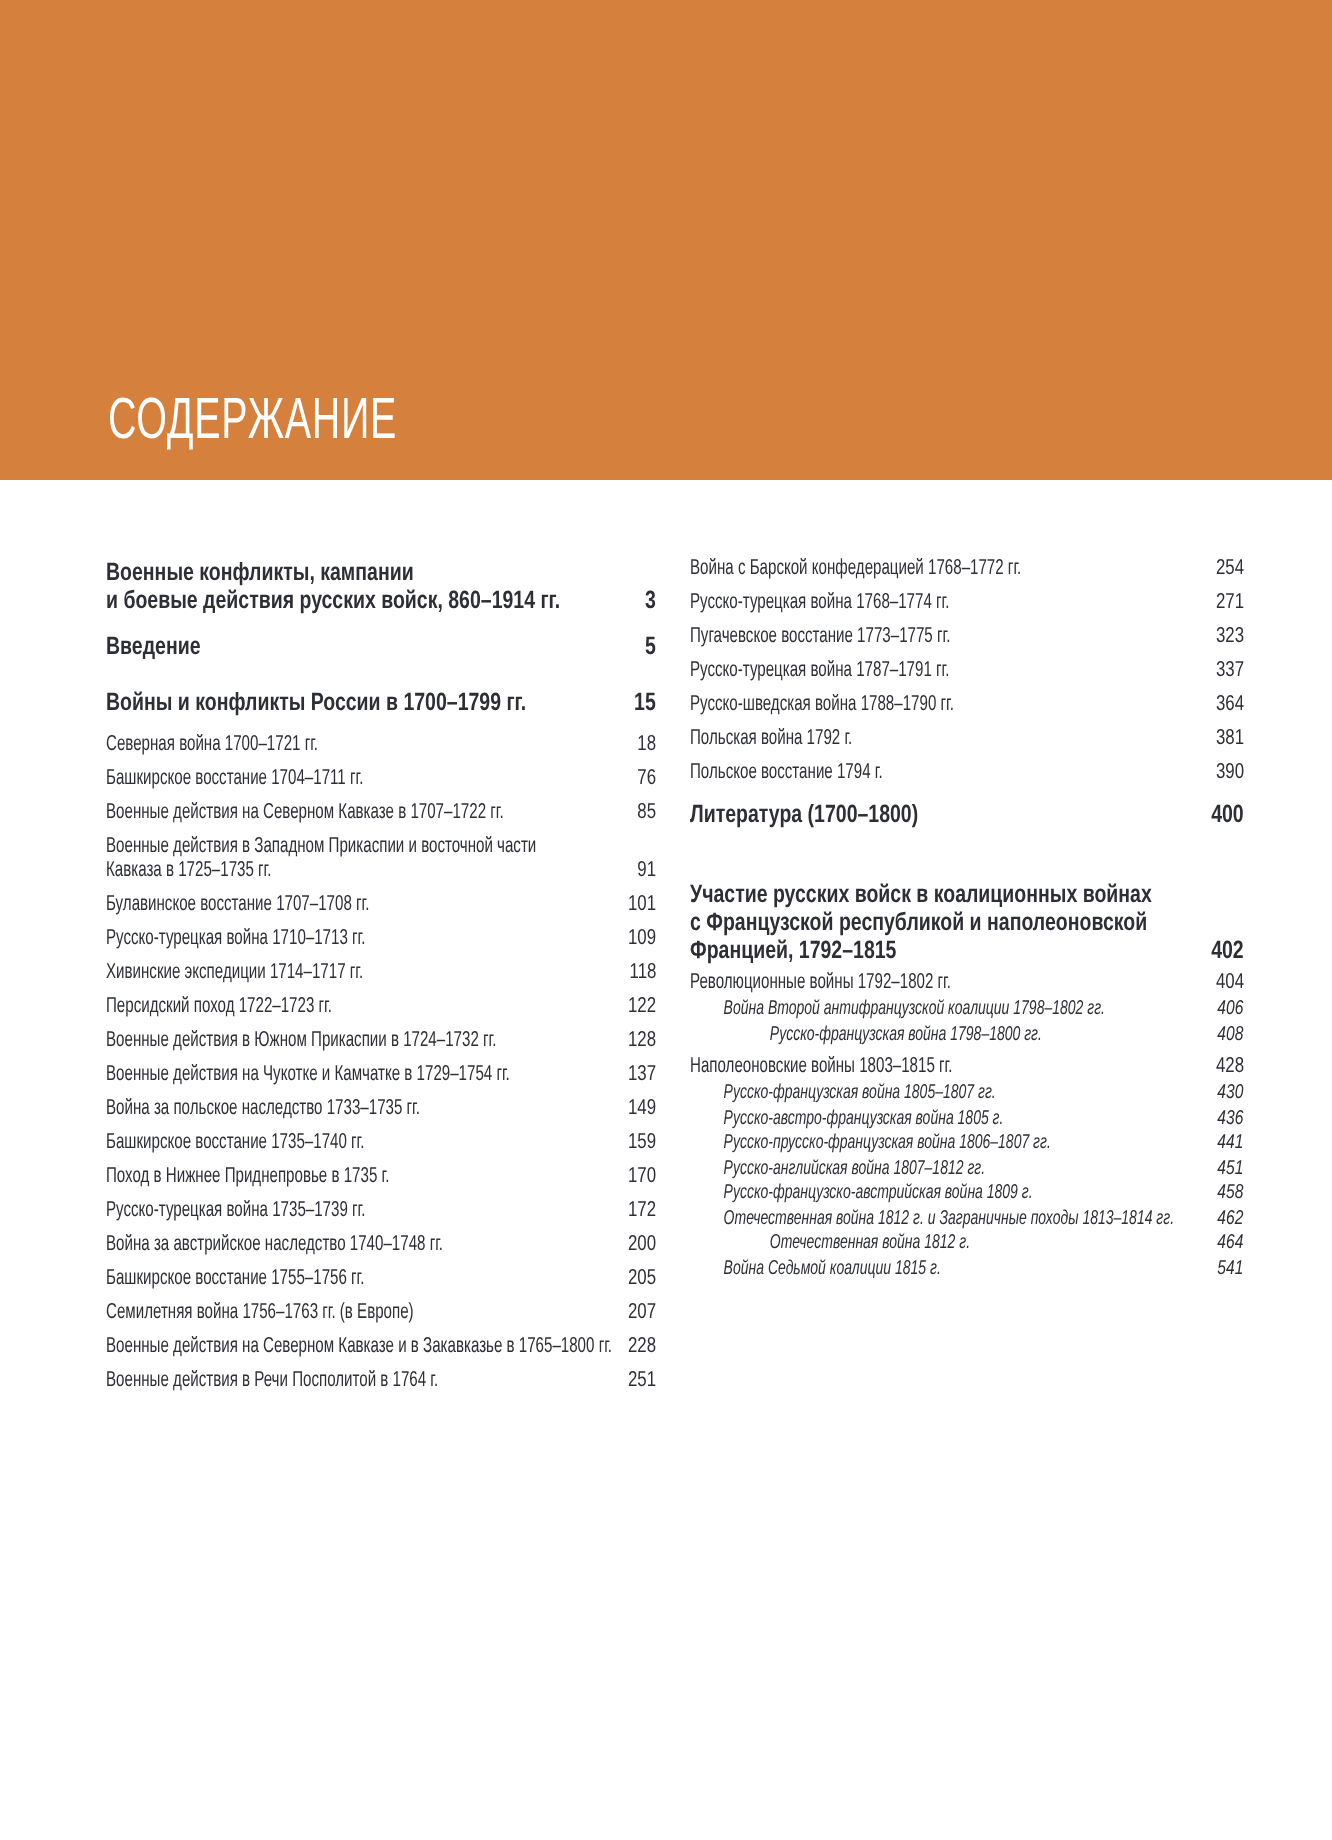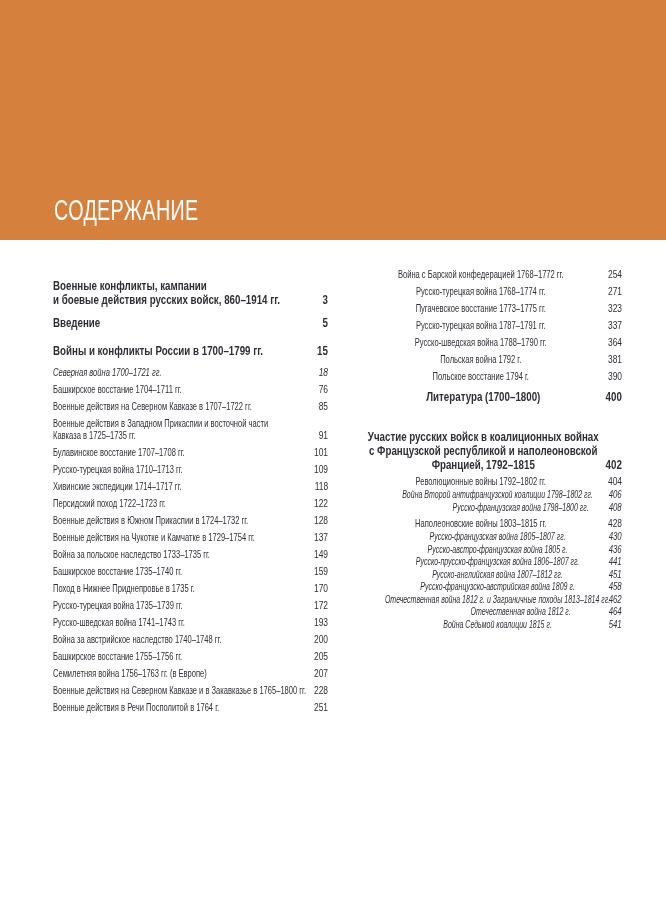--- a/index.html
+++ b/index.html
@@ -18,21 +18,21 @@
   }
   .header-title{
     position:absolute;left:54px;top:194px;
     font-size:29px;line-height:32px;
     font-weight:400;color:#ffffff;
     transform:scaleX(.68);transform-origin:0 0;
     letter-spacing:.5px;white-space:nowrap;
   }
   .toc-col{position:absolute;}
   .toc-col-left{left:53px;top:279px;width:275px;}
-  .toc-col-right{left:345px;top:268px;width:277px;text-align:center;}
+  .toc-col-right{left:345px;top:278px;width:277px;}
   .row{position:relative;}
   .row .label{
     display:inline-block;
     white-space:pre-line;
     transform:scaleX(.70);transform-origin:0 0;
     width:140%;
   }
   .row .page{
     position:absolute;right:0;bottom:0;
     transform:scaleX(.78);transform-origin:100% 0;
@@ -40,21 +40,21 @@
   }
   .t-heading{font-weight:700;font-size:12.5px;line-height:14px;margin-top:13px;}
   .t-heading .label{transform:scaleX(.78);width:128%;}
   .t-entry{font-size:10.8px;line-height:12.2px;margin-top:4.8px;}
   .t-sub1,.t-sub2{font-size:10px;line-height:9.7px;margin-top:2.8px;font-style:italic;}
   .t-sub1 .label{padding-left:24px;}
   .t-sub2 .label{padding-left:57px;}
   .toc-col .row:first-child{margin-top:0;}
   .toc-col-left .row:nth-child(2){margin-top:9px;}
   .toc-col-left .row:nth-child(3){margin-top:14px;}
-  .toc-col-left .row:nth-child(4){margin-top:8px;font-style:italic;}
+  .toc-col-left .row:nth-child(4){margin-top:8px;}
   .toc-col-right .row:nth-child(8){margin-top:8px;}
   .toc-col-right .row:nth-child(9){margin-top:26px;}
   .toc-col-right .row:nth-child(10){margin-top:3px;}
   .toc-col-right .row:nth-child(13){margin-top:5px;}
 </style>
 </head>
 <body style="background: rgb(255, 255, 255); color: rgb(46, 47, 54);">
 
 <div class="header-band" style="background: rgb(214, 128, 62); text-align: center;">
   <div class="header-title" style="color: rgb(255, 255, 255);">СОДЕРЖАНИЕ</div>
@@ -73,21 +73,20 @@
     <div class="row t-entry"><span class="label">Булавинское восстание 1707–1708 гг.</span><span class="page">101</span></div>
     <div class="row t-entry"><span class="label">Русско-турецкая война 1710–1713 гг.</span><span class="page">109</span></div>
     <div class="row t-entry"><span class="label">Хивинские экспедиции 1714–1717 гг.</span><span class="page">118</span></div>
     <div class="row t-entry"><span class="label">Персидский поход 1722–1723 гг.</span><span class="page">122</span></div>
     <div class="row t-entry"><span class="label">Военные действия в Южном Прикаспии в 1724–1732 гг.</span><span class="page">128</span></div>
     <div class="row t-entry"><span class="label">Военные действия на Чукотке и Камчатке в 1729–1754 гг.</span><span class="page">137</span></div>
     <div class="row t-entry"><span class="label">Война за польское наследство 1733–1735 гг.</span><span class="page">149</span></div>
     <div class="row t-entry"><span class="label">Башкирское восстание 1735–1740 гг.</span><span class="page">159</span></div>
     <div class="row t-entry"><span class="label">Поход в Нижнее Приднепровье в 1735 г.</span><span class="page">170</span></div>
     <div class="row t-entry"><span class="label">Русско-турецкая война 1735–1739 гг.</span><span class="page">172</span></div>
-    <div class="row t-entry"><span class="label">Русско-шведская война 1741–1743 гг.</span><span class="page">193</span></div>
     <div class="row t-entry"><span class="label">Война за австрийское наследство 1740–1748 гг.</span><span class="page">200</span></div>
     <div class="row t-entry"><span class="label">Башкирское восстание 1755–1756 гг.</span><span class="page">205</span></div>
     <div class="row t-entry"><span class="label">Семилетняя война 1756–1763 гг. (в Европе)</span><span class="page">207</span></div>
     <div class="row t-entry"><span class="label">Военные действия на Северном Кавказе и в Закавказье в 1765–1800 гг.</span><span class="page">228</span></div>
     <div class="row t-entry"><span class="label">Военные действия в Речи Посполитой в 1764 г.</span><span class="page">251</span></div>
   </div>
 <div class="toc-col toc-col-right">
     <div class="row t-entry"><span class="label">Война с Барской конфедерацией 1768–1772 гг.</span><span class="page">254</span></div>
     <div class="row t-entry"><span class="label">Русско-турецкая война 1768–1774 гг.</span><span class="page">271</span></div>
     <div class="row t-entry"><span class="label">Пугачевское восстание 1773–1775 гг.</span><span class="page">323</span></div>

